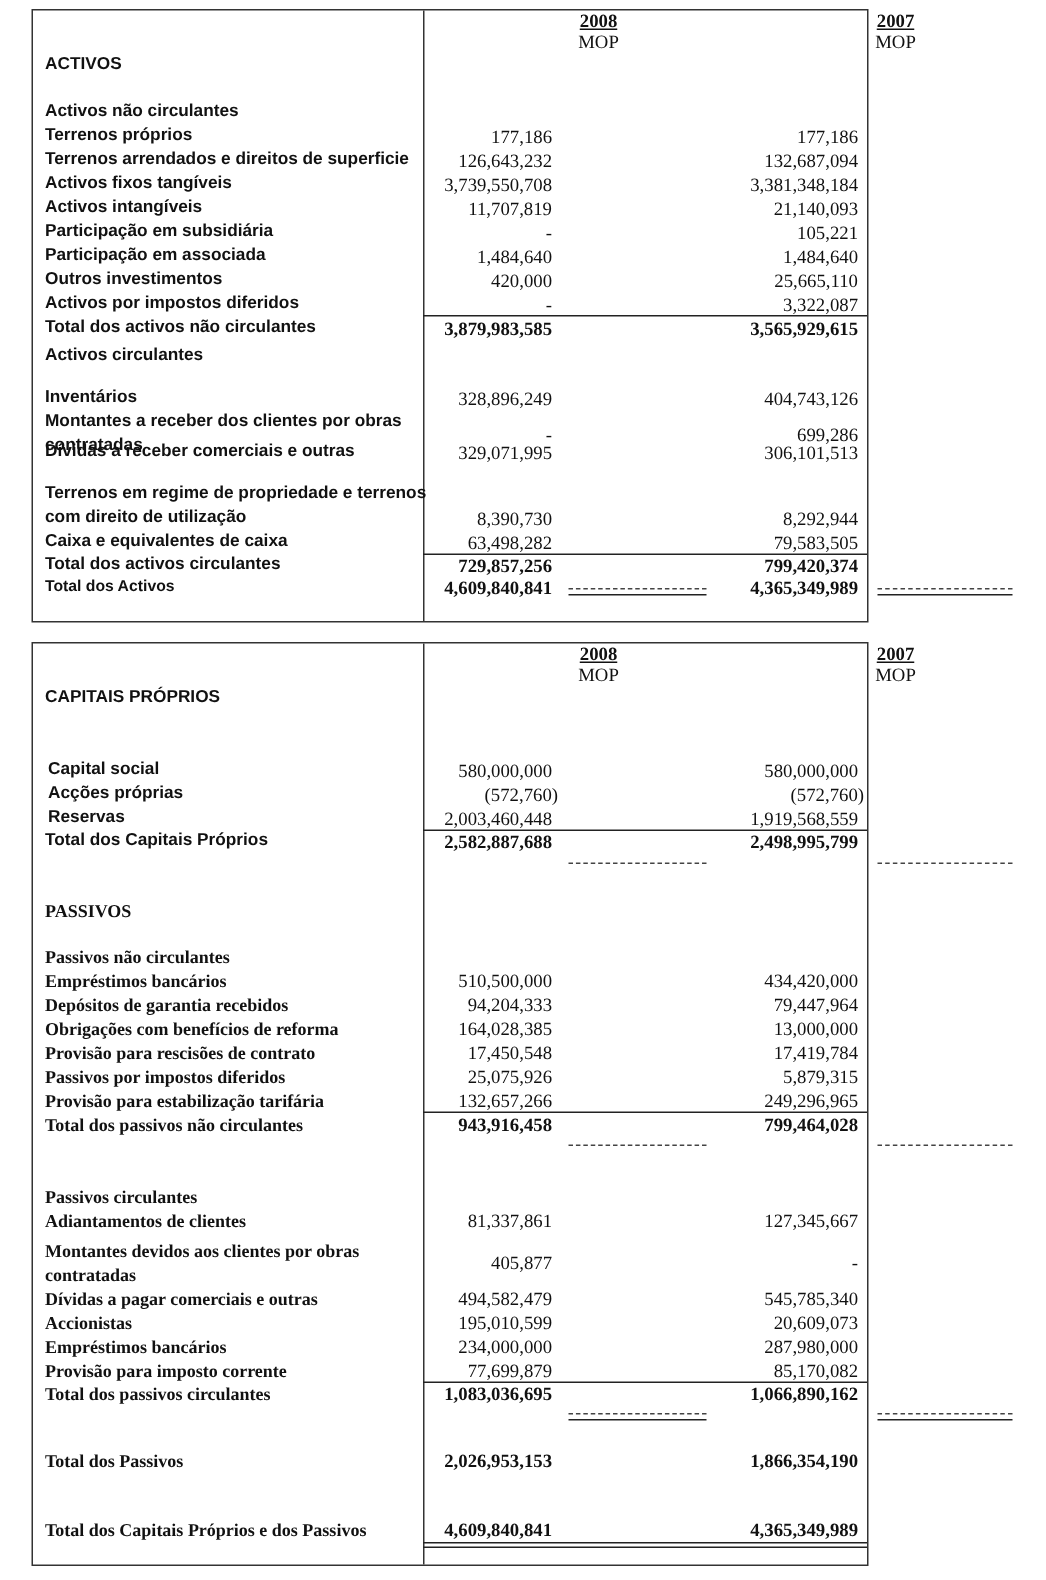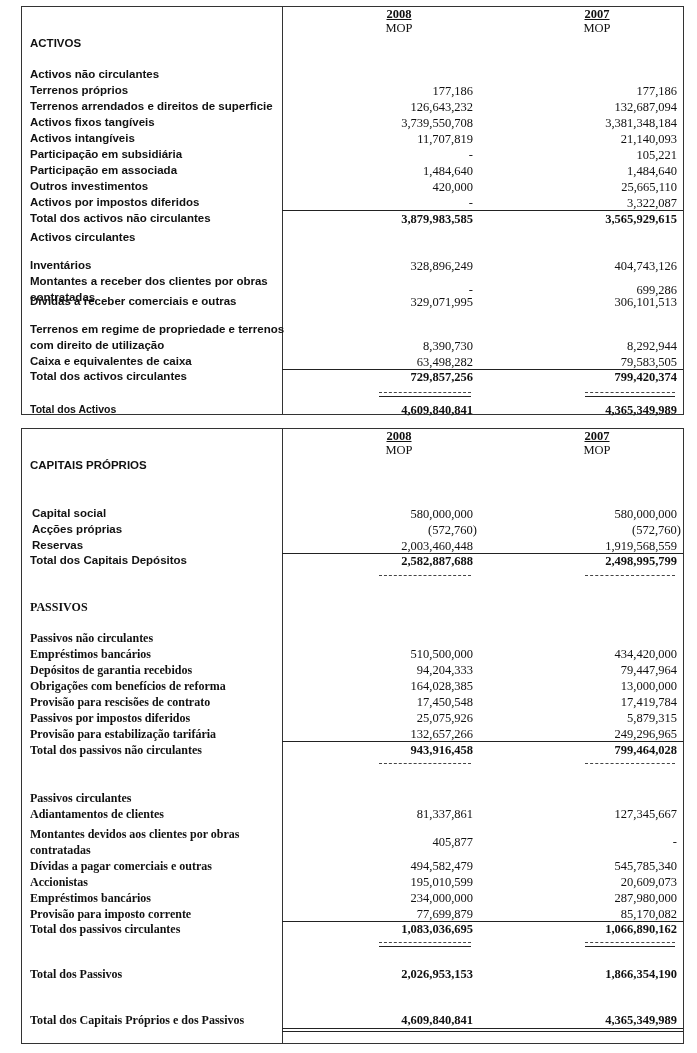--- a/index.html
+++ b/index.html
@@ -1,17 +1,17 @@
 <!DOCTYPE html>
 <html><head>
 <meta charset="utf-8">
 <style>
   html, body { margin: 0; padding: 0; background: #ffffff; }
   body { width: 697px; height: 1053px; position: relative; overflow: hidden; color: #111; }
-  .panel { position: absolute; left: 21px; width: 663px; border: 1.5px solid #333; box-sizing: border-box; }
+  .panel { position: absolute; left: 21px; width: 558px; border: 1.5px solid #333; box-sizing: border-box; }
   #panel-assets { top: 6px; height: 409px; }
   #panel-liab { top: 428px; height: 616px; }
   .divider { position: absolute; top: 0; bottom: 0; left: 260px; border-left: 1.5px solid #333; }
   .row { position: absolute; left: 0; right: 0; height: 16px; }
   .lbl { position: absolute; left: 8px; font-family: "Liberation Sans", sans-serif; font-size: 11.5px; white-space: nowrap; font-weight: bold; }
   .lbl.serif { font-family: "Liberation Serif", serif; font-size: 12px; }
   .lbl.bold { font-weight: bold; }
   .v { position: absolute; font-family: "Liberation Serif", serif; font-size: 12.5px; text-align: right; white-space: nowrap; }
   .v.c1 { right: 210px; }
   .v.c2 { right: 6px; }
@@ -125,21 +125,21 @@
     <span class="v c2">79,583,505</span>
   </div>
   <div class="line" style="top:362px; left:260px; right:0"></div>
   <div class="row" style="top:363px">
     <span class="lbl bold">Total dos activos circulantes</span>
     <span class="v c1 bold">729,857,256</span>
     <span class="v c2 bold">799,420,374</span>
   </div>
   <div class="dline" style="top:385px; left:357px; width:92px"></div>
   <div class="dline" style="top:385px; left:563px; width:90px"></div>
-  <div class="row" style="top:396px">
+  <div class="row" style="top:378px">
     <span class="lbl bold" style="font-size:10.5px">Total dos Activos</span>
     <span class="v c1 bold">4,609,840,841</span>
     <span class="v c2 bold">4,365,349,989</span>
   </div>
 </div>
 
 <div class="panel" id="panel-liab">
   <div class="divider"></div>
 
   <div class="hdr y h1" style="top:0px">2008</div>
@@ -161,21 +161,21 @@
     <span class="v c1" style="right:206px">(572,760)</span>
     <span class="v c2" style="right:2px">(572,760)</span>
   </div>
   <div class="row" style="top:110px">
     <span class="lbl" style="left:10px">Reservas</span>
     <span class="v c1">2,003,460,448</span>
     <span class="v c2">1,919,568,559</span>
   </div>
   <div class="line" style="top:124px; left:260px; right:0"></div>
   <div class="row" style="top:125px">
-    <span class="lbl bold">Total dos Capitais Depósitos</span>
+    <span class="lbl bold">Total dos Capitais Próprios</span>
     <span class="v c1 bold">2,582,887,688</span>
     <span class="v c2 bold">2,498,995,799</span>
   </div>
   <div class="dash" style="top:146px; left:357px; width:92px"></div>
   <div class="dash" style="top:146px; left:563px; width:90px"></div>
 
   <div class="row" style="top:171px">
       <span class="lbl serif bold">PASSIVOS</span>
     </div>
   <div class="row" style="top:202px">

